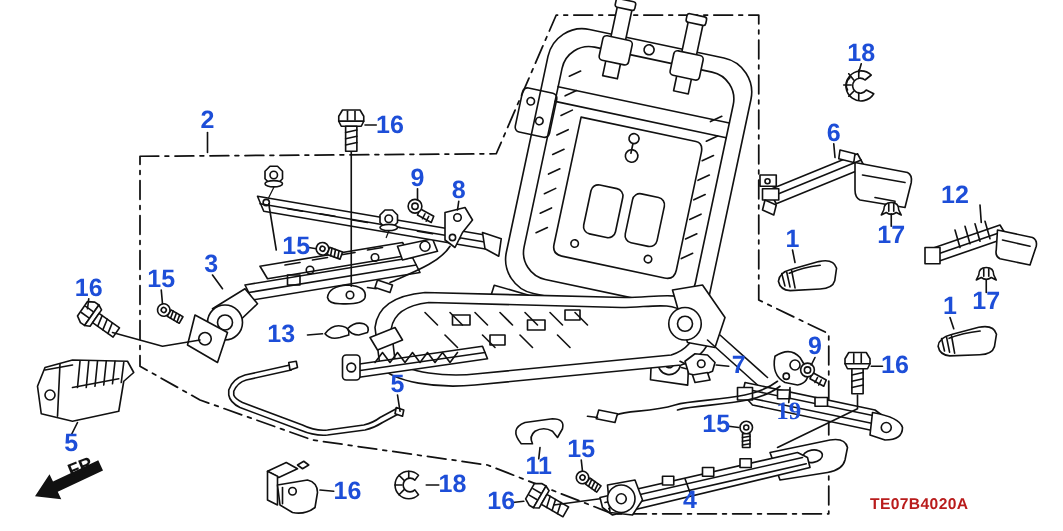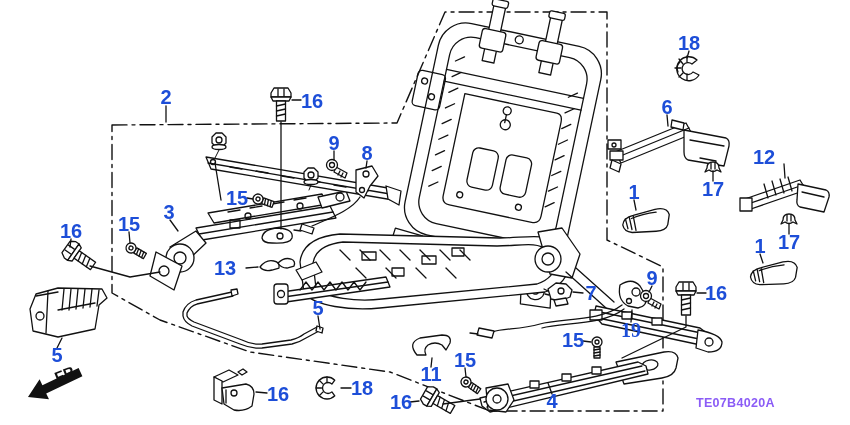--- a/index.html
+++ b/index.html
@@ -8,21 +8,21 @@
   .stage svg{position:absolute;left:0;top:0;}
   svg *{stroke:#111;stroke-width:1.3;fill:none;stroke-linejoin:round;stroke-linecap:round;}
   svg .f{fill:#fff;}
   svg .d{fill:#111;stroke:none;}
   svg .thin{stroke-width:1;}
   svg .dash{stroke-dasharray:15 5 3 5;stroke-width:1.4;}
   svg .thick{stroke-width:2.4;}
   .callout{position:absolute;transform:translate(-50%,-50%);
            font:700 20px "Liberation Sans",sans-serif;color:#1d4ed8;white-space:nowrap;}
   .code{position:absolute;left:696px;top:396px;
-        font:700 12.5px "Liberation Sans",sans-serif;color:#8b5cf6;letter-spacing:.3px;}
+        font:700 12.5px "Liberation Sans",sans-serif;color:#b91c1c;letter-spacing:.3px;}
   .fr{position:absolute;left:52px;top:370px;transform:rotate(-22deg);transform-origin:left top;
       font:700 15px "Liberation Sans",sans-serif;color:#111;}
 </style>
 </head>
 <body>
 
 <div class="stage">
 <svg width="850" height="425" viewBox="0 0 850 425">
 
   <defs>

